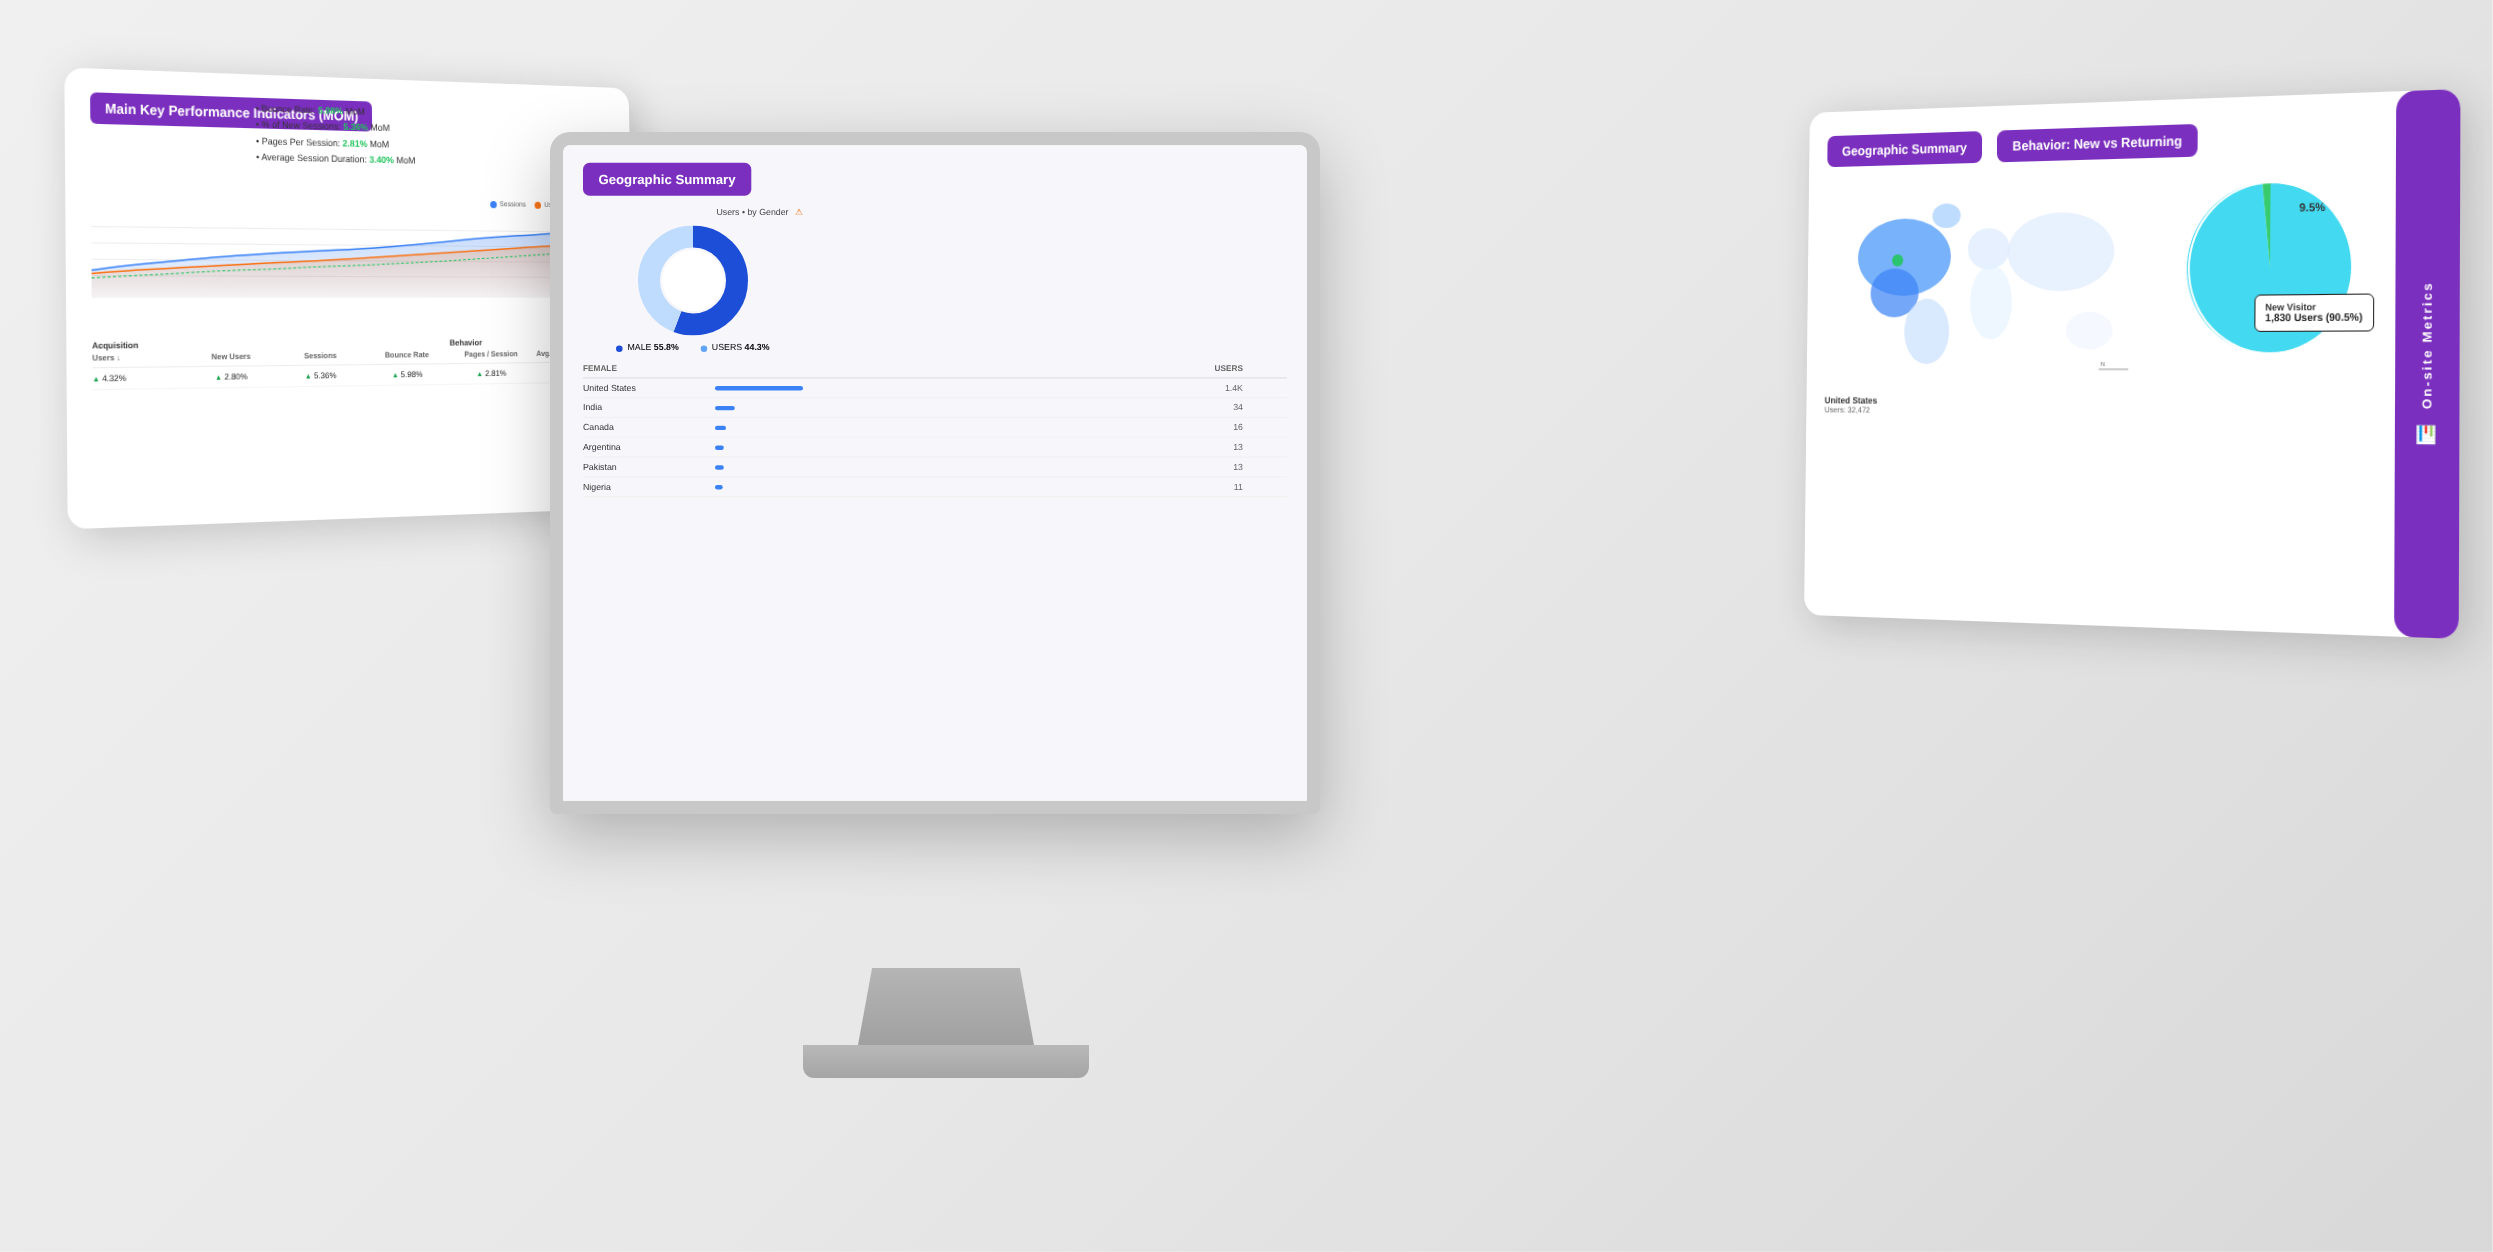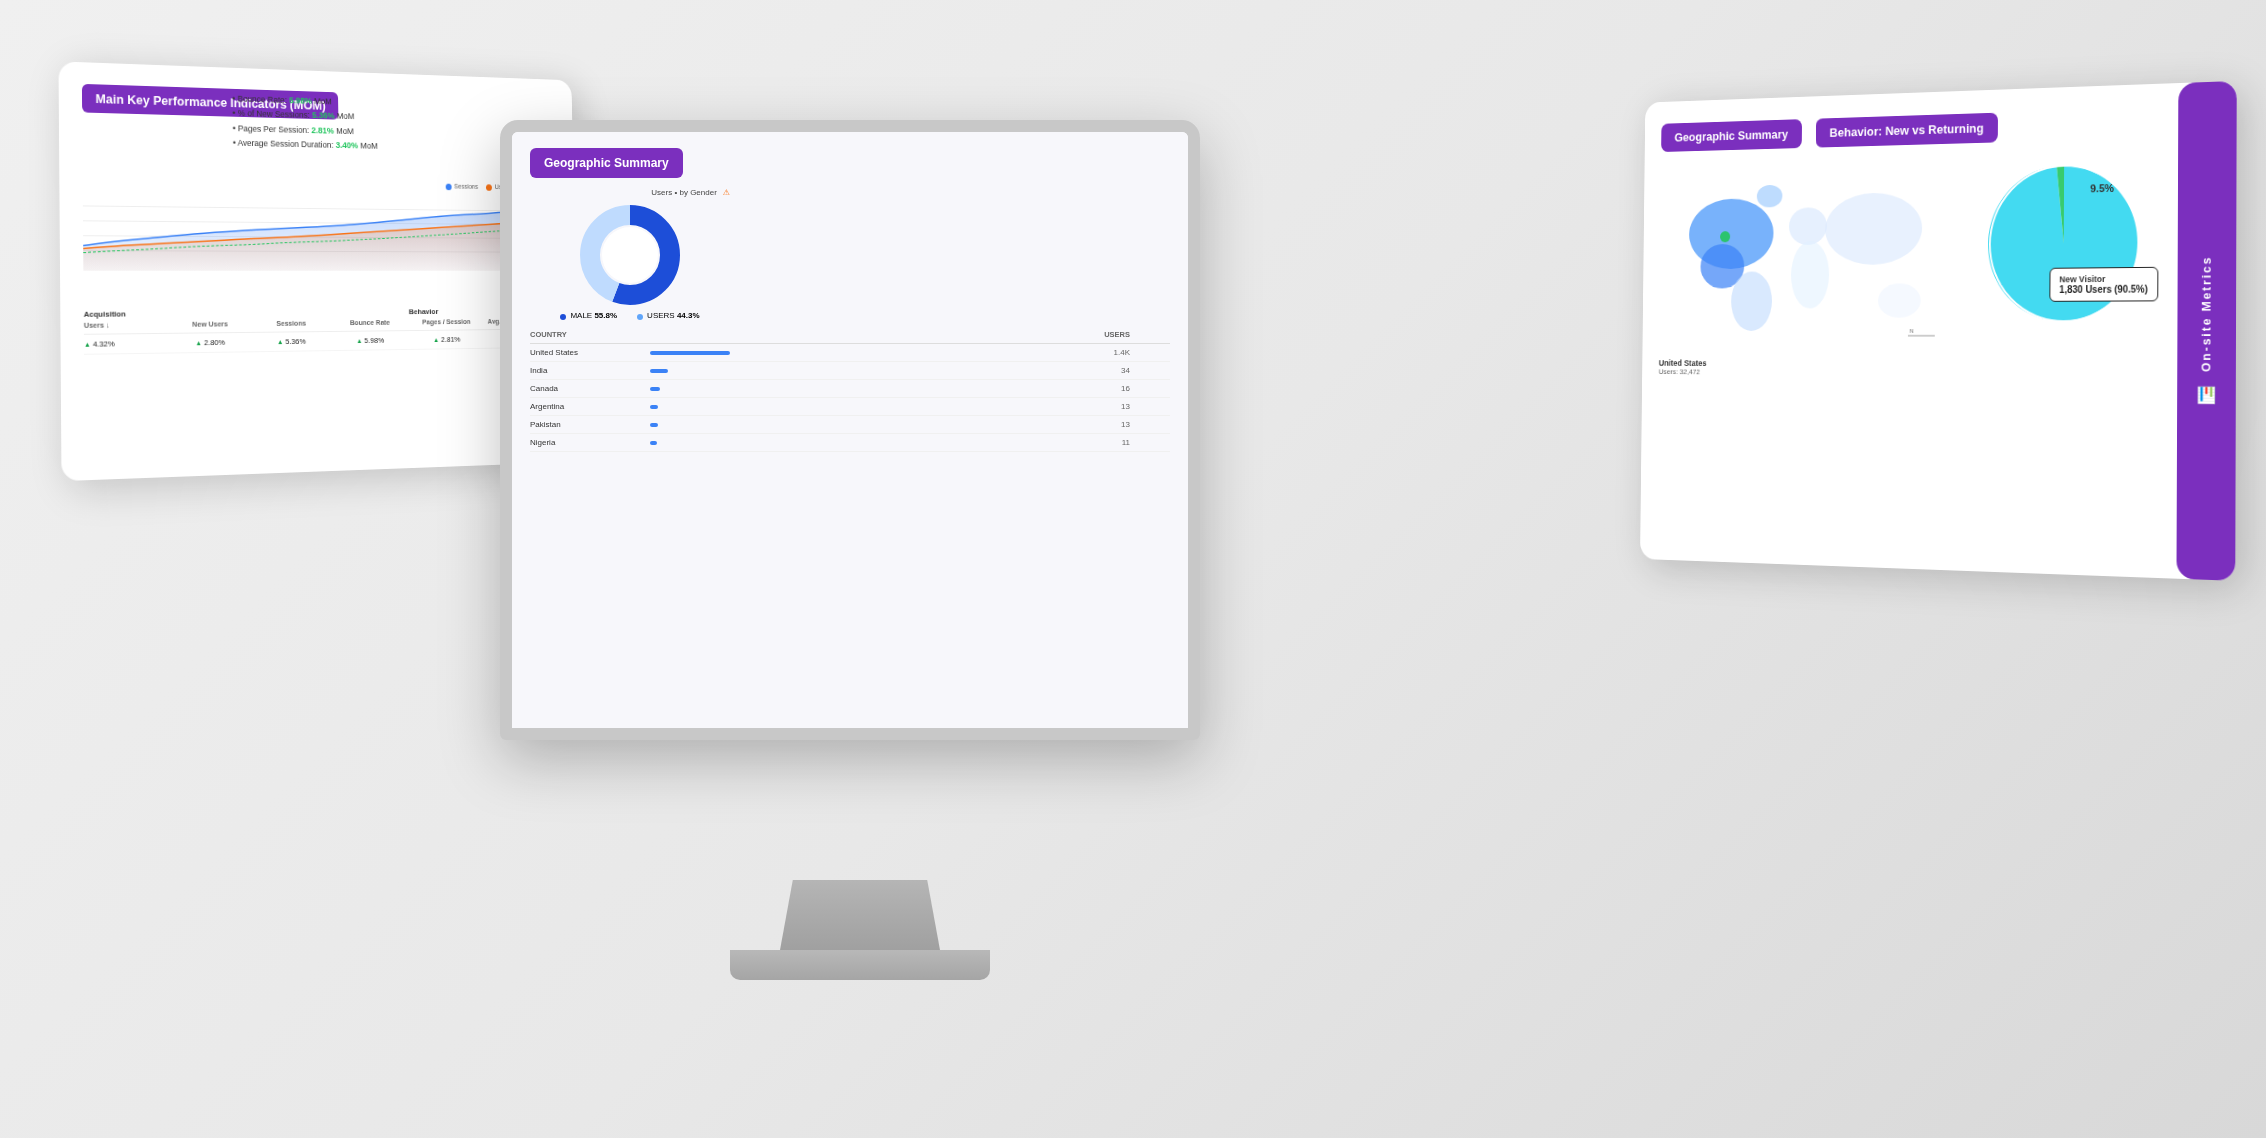--- a/index.html
+++ b/index.html
@@ -405,21 +405,21 @@
             <div class="gender-label">
               <span class="dot-female"></span>
               <span><span>USERS</span> <strong>44.3%</strong></span>
             </div>
           </div>
         </div>
       </div>
 
       <div class="country-table">
         <div class="country-table-header">
-          <span>COUNTRY</span>
+          <span>FEMALE</span>
           <span>USERS</span>
         </div>
         <div class="country-row">
           <span class="country-name">United States</span>
           <div class="country-bar-wrap">
             <div class="country-bar" style="width:80px;"></div>
           </div>
           <span class="country-users">1.4K</span>
         </div>
         <div class="country-row">

